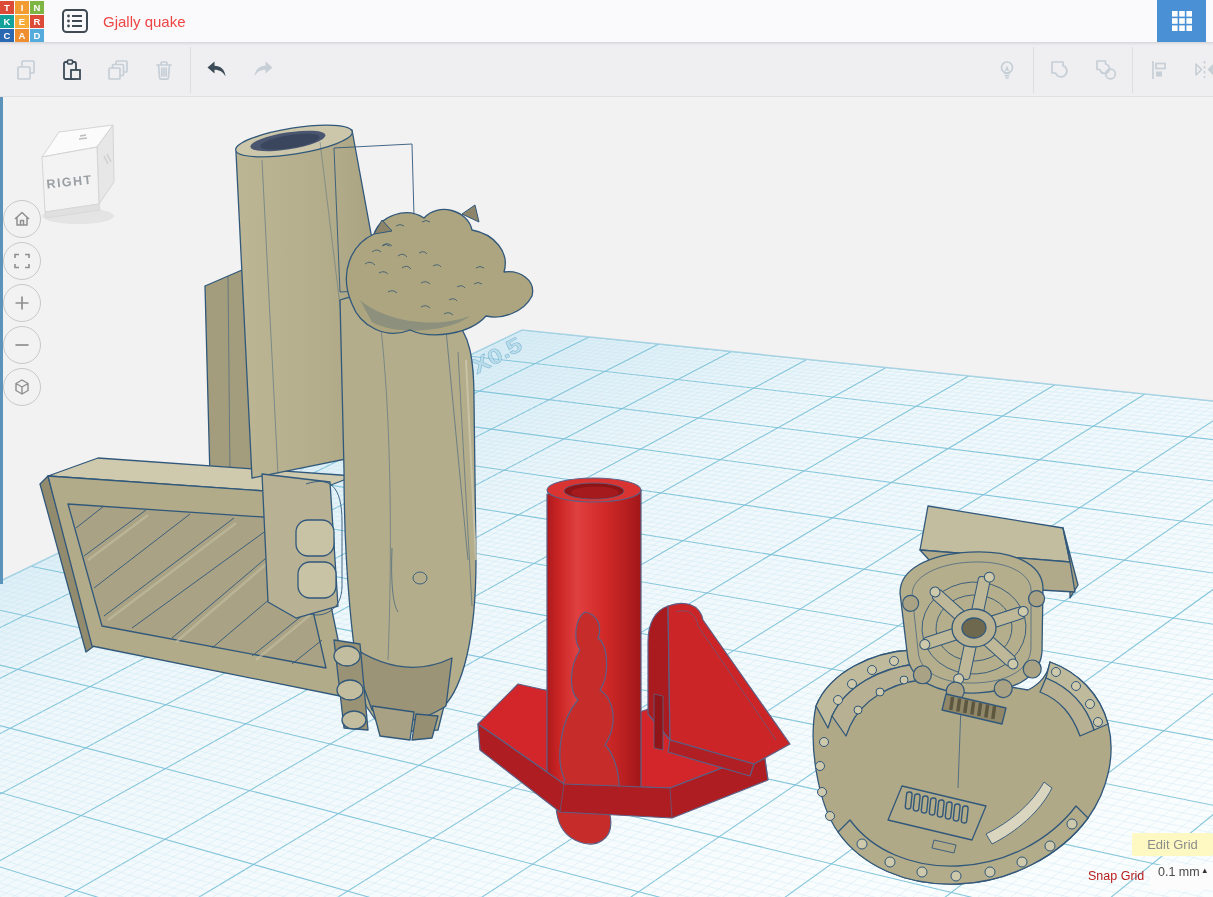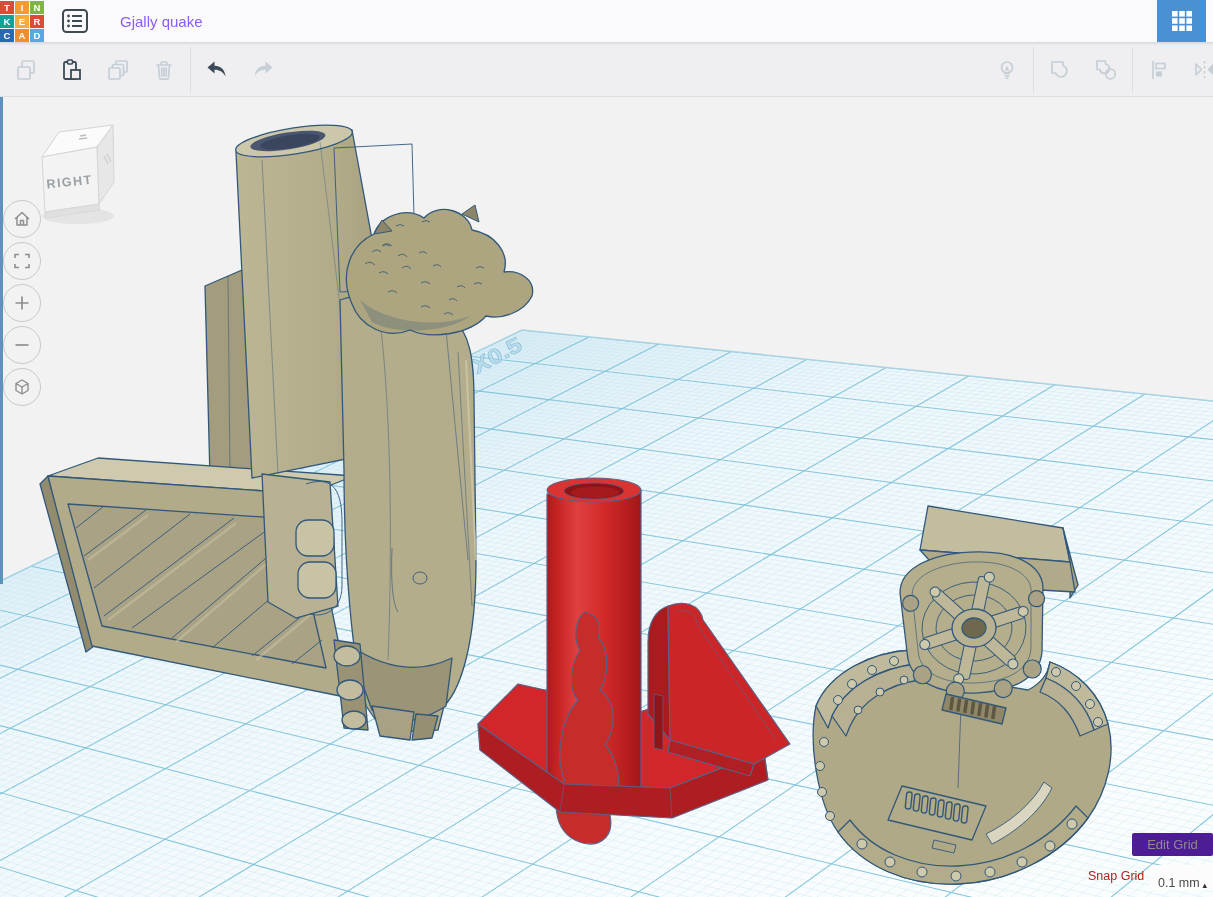--- a/index.html
+++ b/index.html
@@ -12,45 +12,45 @@
   .header{
     position:absolute;top:0;left:0;width:1213px;height:42px;background:#fafafc;
     border-bottom:1px solid #d9d9de;box-shadow:0 1px 2px rgba(0,0,0,.08);
     display:flex;align-items:center;z-index:10;
   }
   .logo{display:grid;grid-template-columns:repeat(3,14px);grid-auto-rows:13px;gap:1px;
     padding:0;margin:0 0 0 0;cursor:pointer;}
   .logo span{display:flex;align-items:center;justify-content:center;color:#fff;
     font-size:9.5px;font-weight:bold;}
   .props-btn{margin-left:16px;width:30px;height:27px;background:none;border:none;padding:0;cursor:pointer;}
-  .doc-title{margin-left:30px;font-size:15px;color:#8b5cf6;}
+  .doc-title{margin-left:13px;font-size:15px;color:#ef4444;}
   .apps-btn{position:absolute;right:7px;top:0;width:49px;height:42px;border:none;cursor:pointer;
     display:flex;align-items:center;justify-content:center;padding:0;}
   
   .toolbar{
     position:absolute;top:43px;left:0;width:1213px;height:53px;background:#efeff1;
     border-bottom:1px solid #e0e0e2;display:flex;align-items:center;z-index:9;
   }
   .tb-btn{width:44px;height:44px;background:none;border:none;padding:0;margin:0 1px;
     display:flex;align-items:center;justify-content:center;cursor:pointer;border-radius:3px;}
   .tb-sep{width:1px;height:46px;background:#dcdee0;margin:0 3px;}
   .tb-right{margin-left:auto;display:flex;align-items:center;}
   .tb-btn.clipped{margin-right:-14px;}
   
   .scene{position:absolute;top:0;left:0;z-index:1;}
   .nav-btn{position:absolute;left:3px;width:38px;height:38px;border-radius:50%;
     border:1.5px solid #c9c9c9;background:rgba(243,242,242,.55);padding:0;cursor:pointer;
     display:flex;align-items:center;justify-content:center;z-index:5;}
-  .edit-grid-btn{position:absolute;top:833px;left:1132px;width:81px;height:23px;background:#4c1d95;
+  .edit-grid-btn{position:absolute;top:833px;left:1132px;width:81px;height:23px;background:#fef9c3;
     border:none;border-radius:2px;color:#8c8c8c;font-size:13px;cursor:pointer;z-index:5;
     font-family:"Liberation Sans",sans-serif;}
   .snap-label{position:absolute;top:869px;left:1088px;color:#b91c1c;font-size:12.5px;z-index:5;}
   .snap-dd{position:absolute;top:865px;left:1150px;width:63px;height:25px;background:#fcfcfc;
     border:none;border-radius:2px;color:#4a4a4a;font-size:12.5px;cursor:pointer;z-index:5;
-    display:flex;align-items:flex-end;justify-content:space-between;padding:0 6px 0 8px;
+    display:flex;align-items:flex-start;justify-content:space-between;padding:0 6px 0 8px;
     font-family:"Liberation Sans",sans-serif;}
   .snap-dd .arrow{font-size:9px;color:#333;}
   
   .edge{stroke:#31587a;stroke-width:1.3;stroke-linejoin:round;}
   .edge-thin{stroke:#31587a;stroke-width:0.9;fill:none;}
   .red-edge{stroke:#5d5f85;stroke-width:1.2;stroke-linejoin:round;}
   text{user-select:none;}
 </style>
 </head>
 <body>

